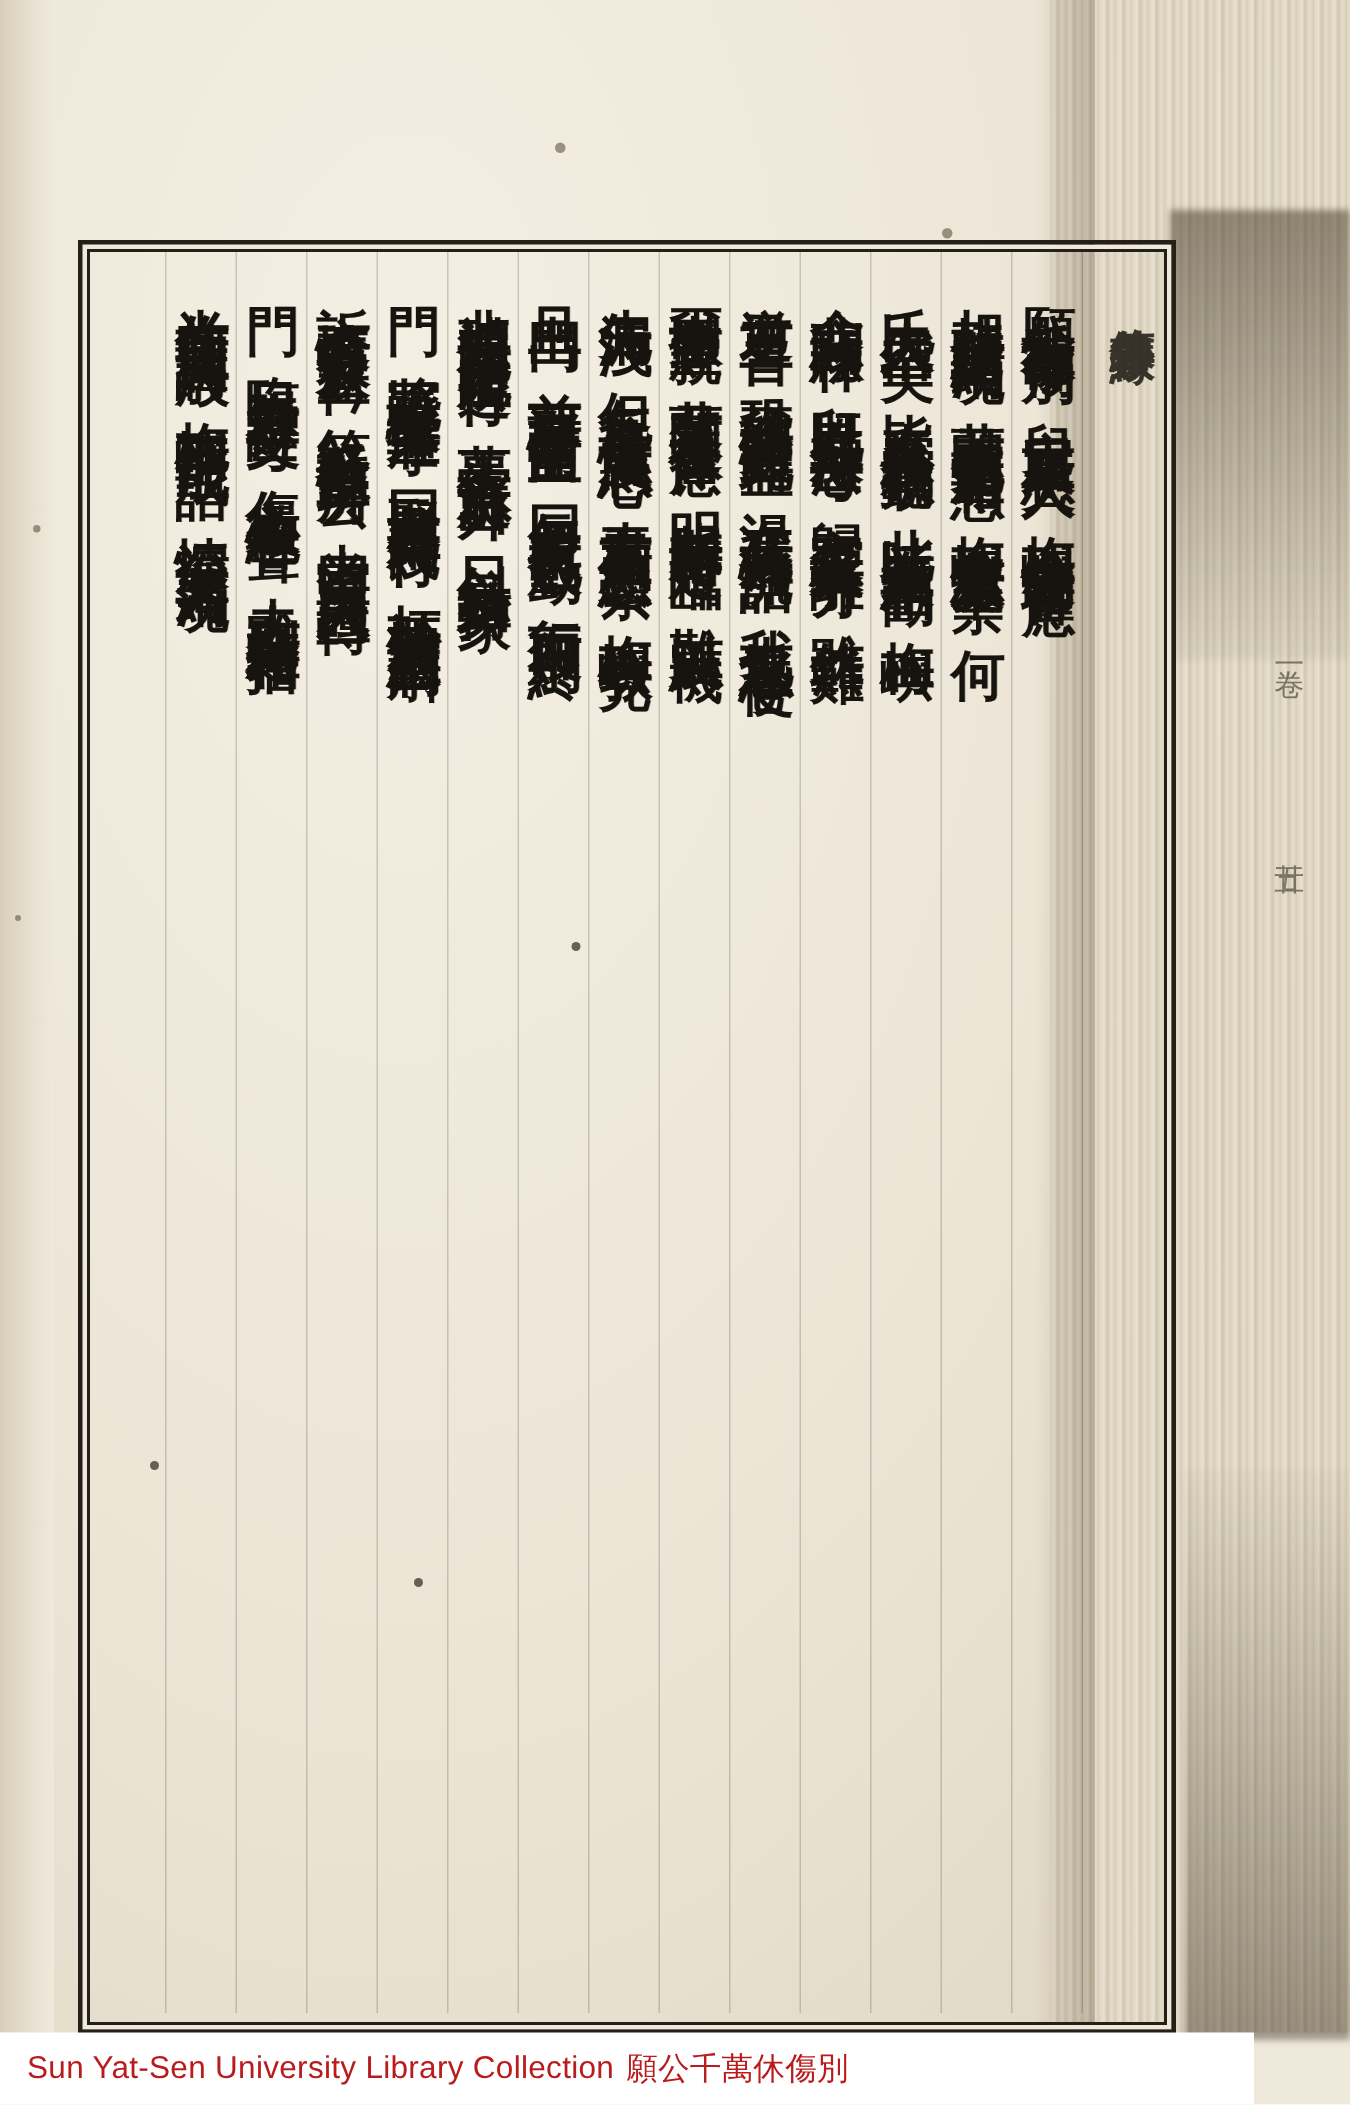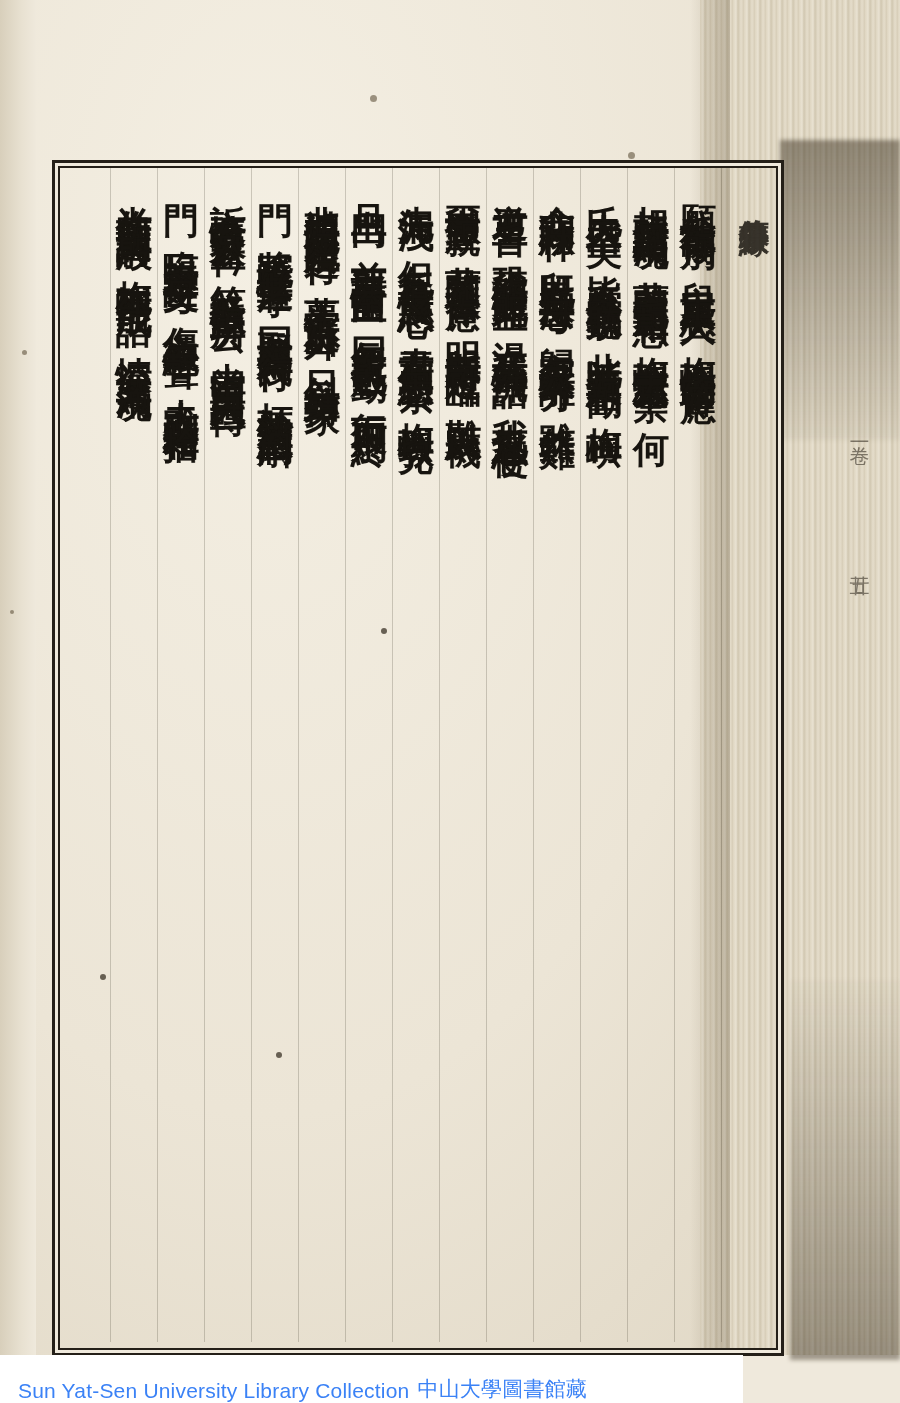--- a/index.html
+++ b/index.html
@@ -152,30 +152,30 @@
     text-orientation: upright;
     opacity: .55;
     letter-spacing: 2px;
   }
 
   
   .caption {
     position: absolute;
     left: 0;
     bottom: 0;
-    width: 743px;
+    width: 836px;
     height: 48px;
     background: #ffffff;
     display: flex;
-    align-items: flex-end;
+    align-items: center;
     padding-left: 18px;
     box-sizing: border-box;
     font-family: "Liberation Sans", sans-serif;
     font-size: 21px;
-    color: #3b82f6;
+    color: #b91c1c;
     letter-spacing: 0.2px;
   }
   .caption .en { font-family: "Liberation Sans", sans-serif; }
   .caption .zh { font-family: "DejaVu Sans", sans-serif; margin-left: 8px; }
 
   
   .dot-mark {
     position: absolute;
     width: 6px; height: 6px;
     border-radius: 50%;
@@ -238,16 +238,16 @@
     <div class="col body-col">訴哀情各有淚盈衿　筵終分散歸房去　内堂中湯氏夫人已轉</div>
     <div class="col body-col">門　臨日素君辭父母　傷心欲絶吞聲　夫人雖則難相捨</div>
     <div class="col body-col">尚作莊言訓誨殷　梅嶼不能成一語　情深父女共消魂</div>
   </div>
 
   <div class="side-mark" style="top:430px;">卷一</div>
   <div class="side-mark" style="top:560px;">廿五</div>
 
   <div class="caption">
     <span class="en">Sun Yat-Sen University Library Collection</span>
-    <span class="zh">中山大學圖書館藏</span>
+    <span class="zh">願公千萬休傷別</span>
   </div>
 
 </div>
 
 </body></html>

